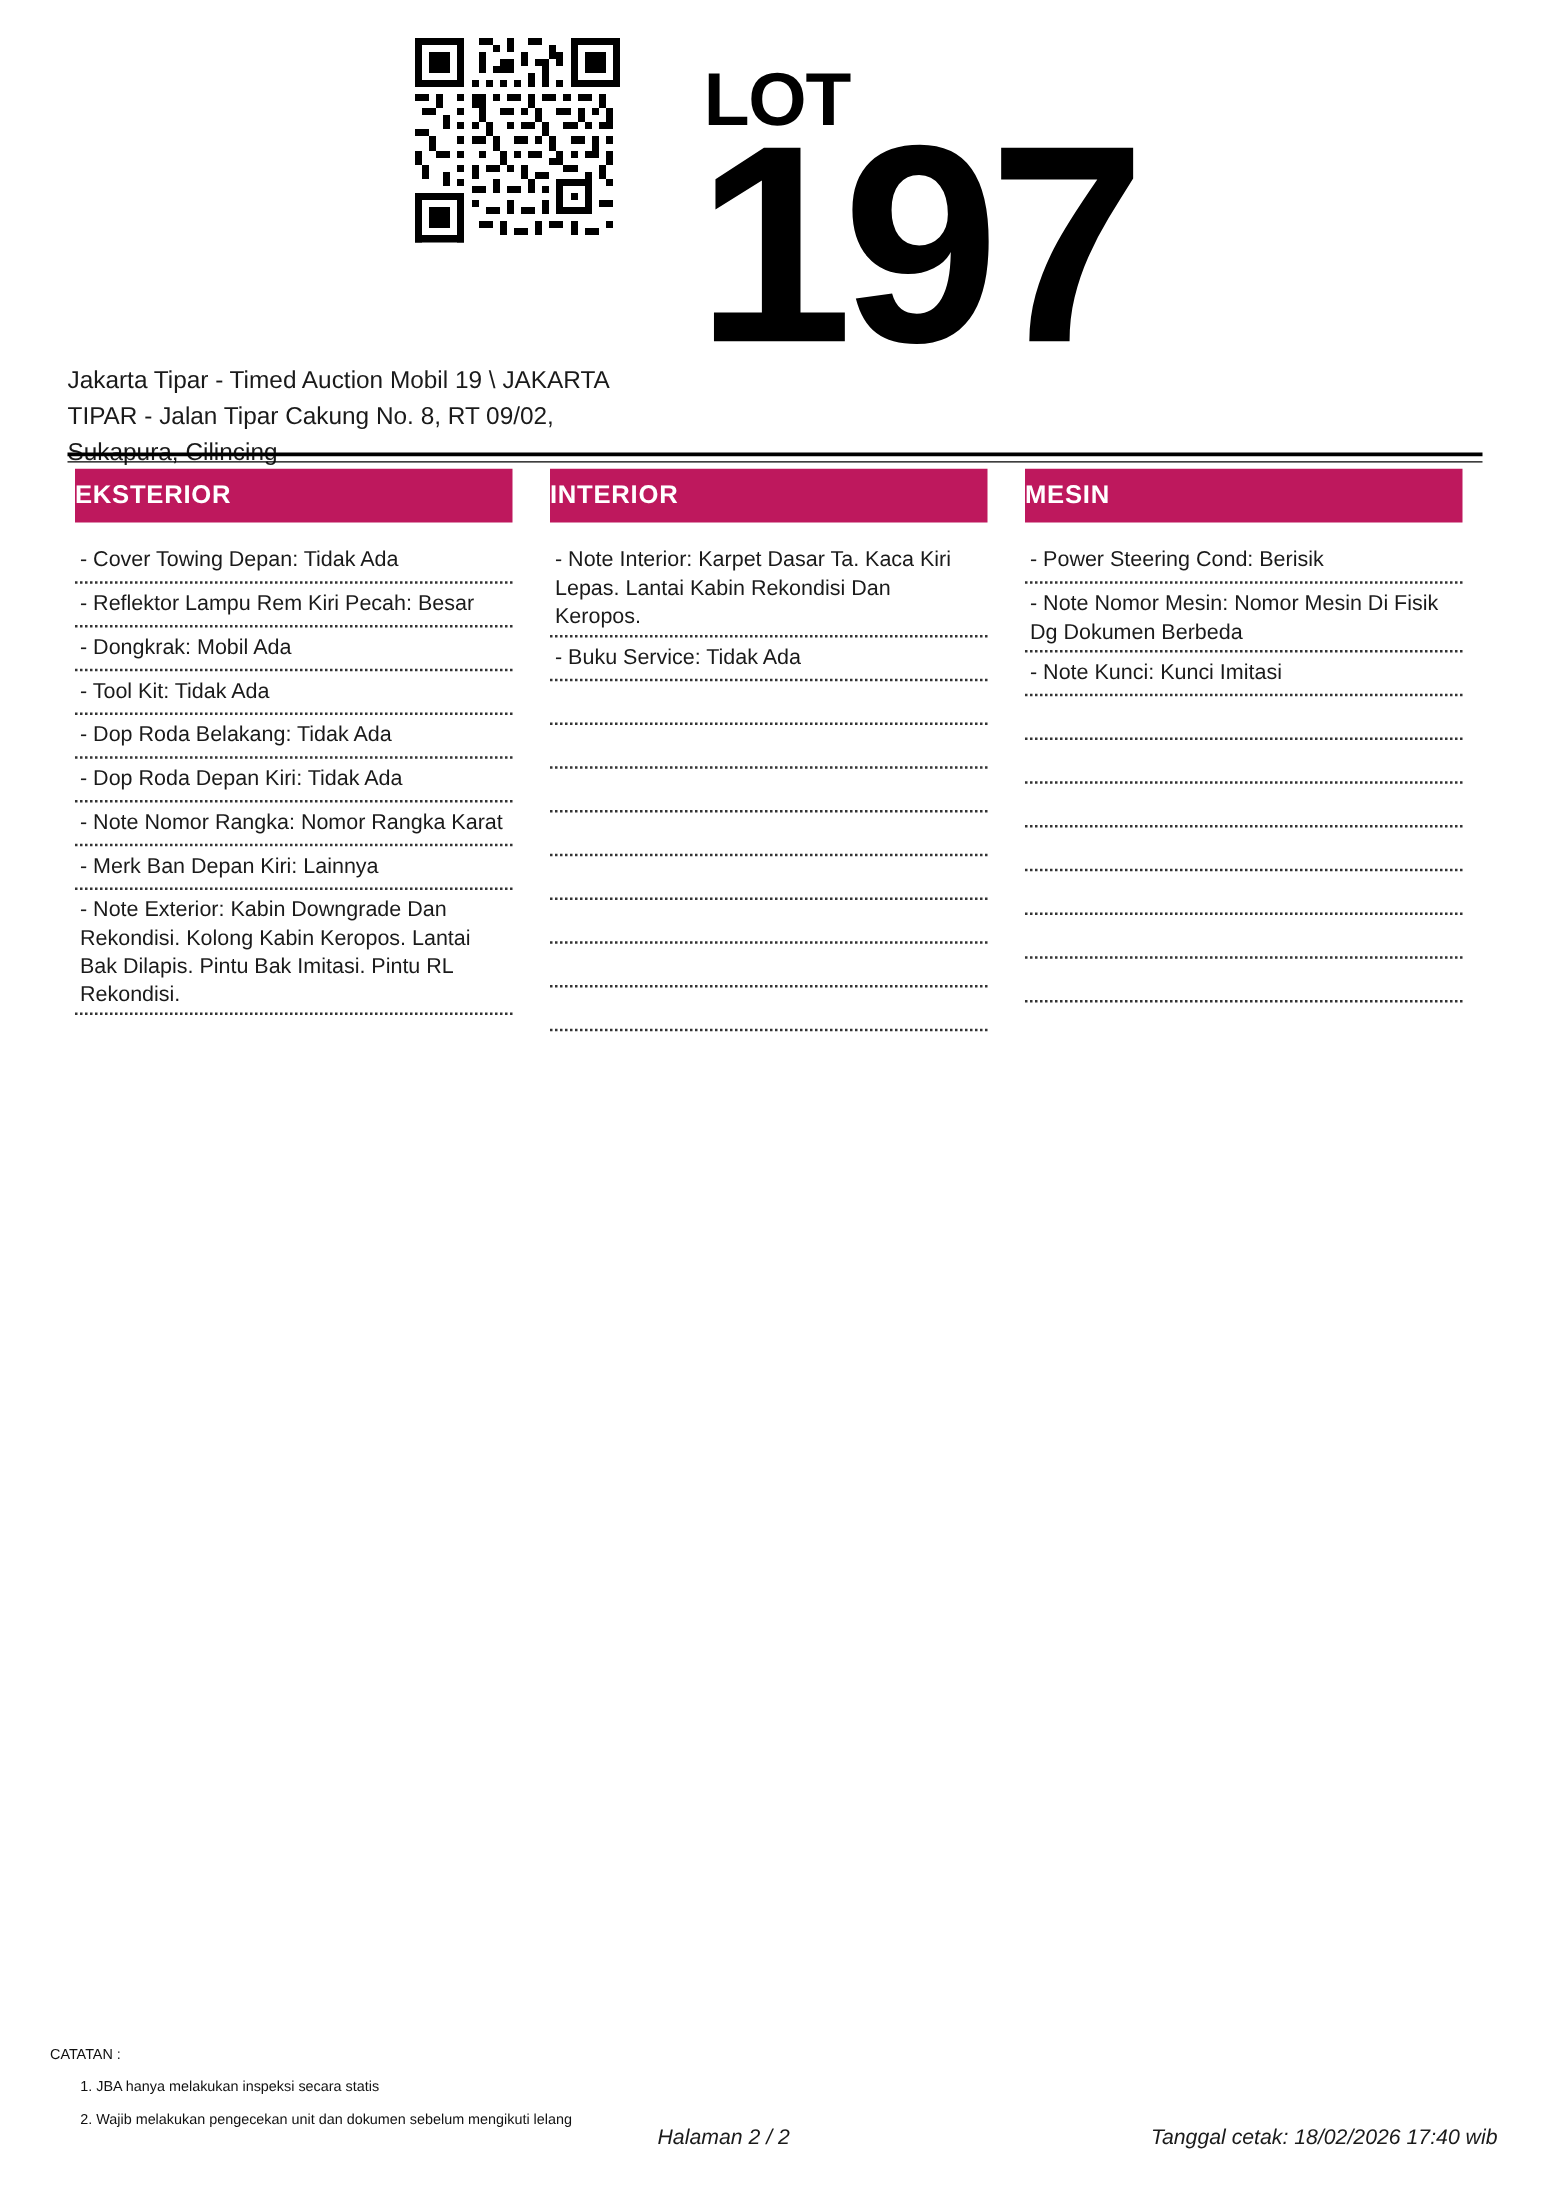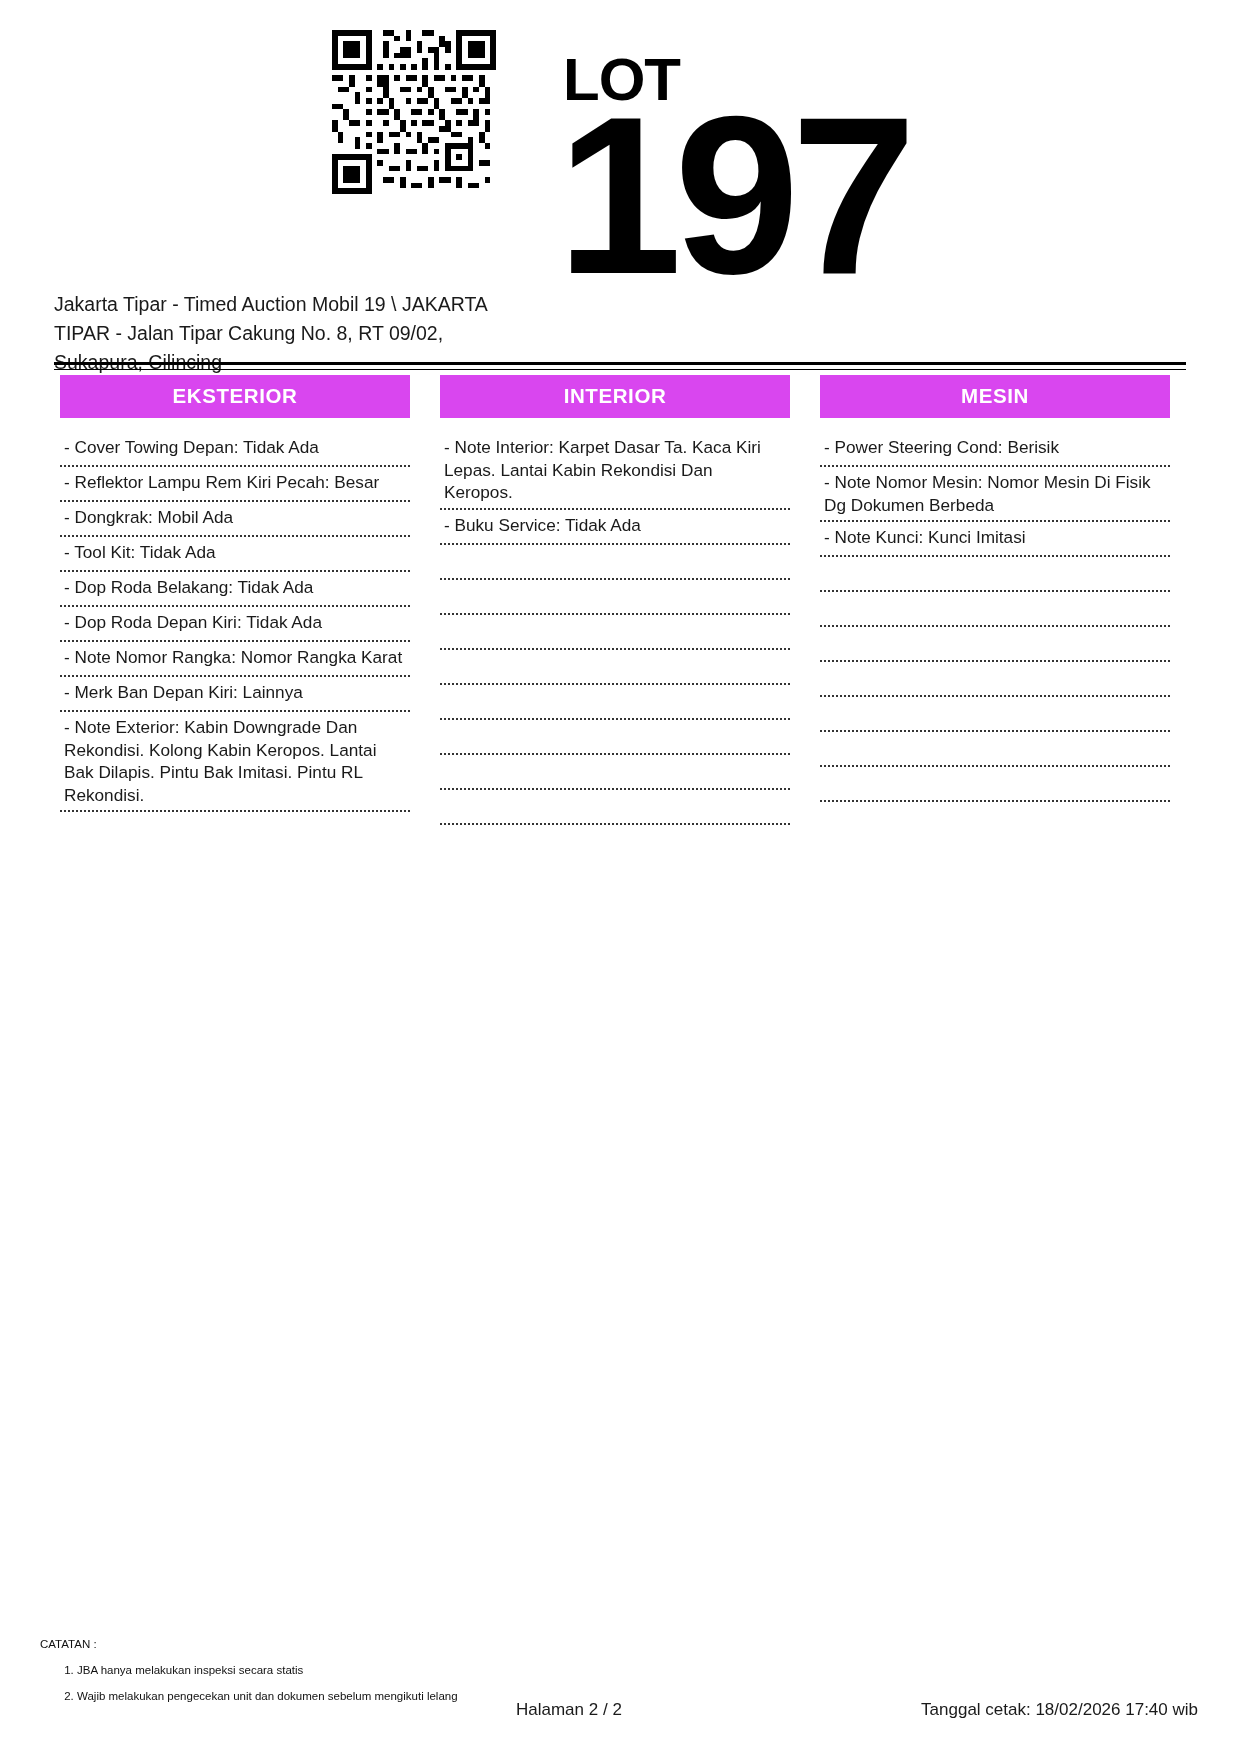--- a/index.html
+++ b/index.html
@@ -97,23 +97,23 @@
     right: 60px;
     display: flex;
     gap: 30px;
   }
   .col {
     width: 350px;
     flex: 0 0 350px;
   }
 
   .col-title {
-    background: #d946ef;
+    background: #be185d;
     color: #fff;
-    text-align: center;
+    text-align: left;
     font-weight: bold;
     font-size: 20.5px;
     letter-spacing: 0.6px;
     padding: 9px 0 10px 0;
     margin-bottom: 18px;
   }
 
   ul.items {
     list-style: none;
     margin: 0;
@@ -145,27 +145,28 @@
   }
   .footer-notes .note-title { margin-bottom: 2px; }
   .footer-notes ol {
     margin: 0;
     padding-left: 26px;
   }
   .footer-notes ol li { margin: 11px; padding: 0; }
 
   .footer-bar {
     position: absolute;
-    left: 46px;
+    left: 56px;
     right: 42px;
     top: 1700px;
     display: flex;
     align-items: center;
     font-size: 17px;
     color: #1a1a1a;
+    font-style: italic;
   }
   .page-num { margin-left: 470px; }
   .print-date { margin-left: auto; }
 </style>
 </head>
 <body>
 
 <div class="page">
 
   <div class="header">

